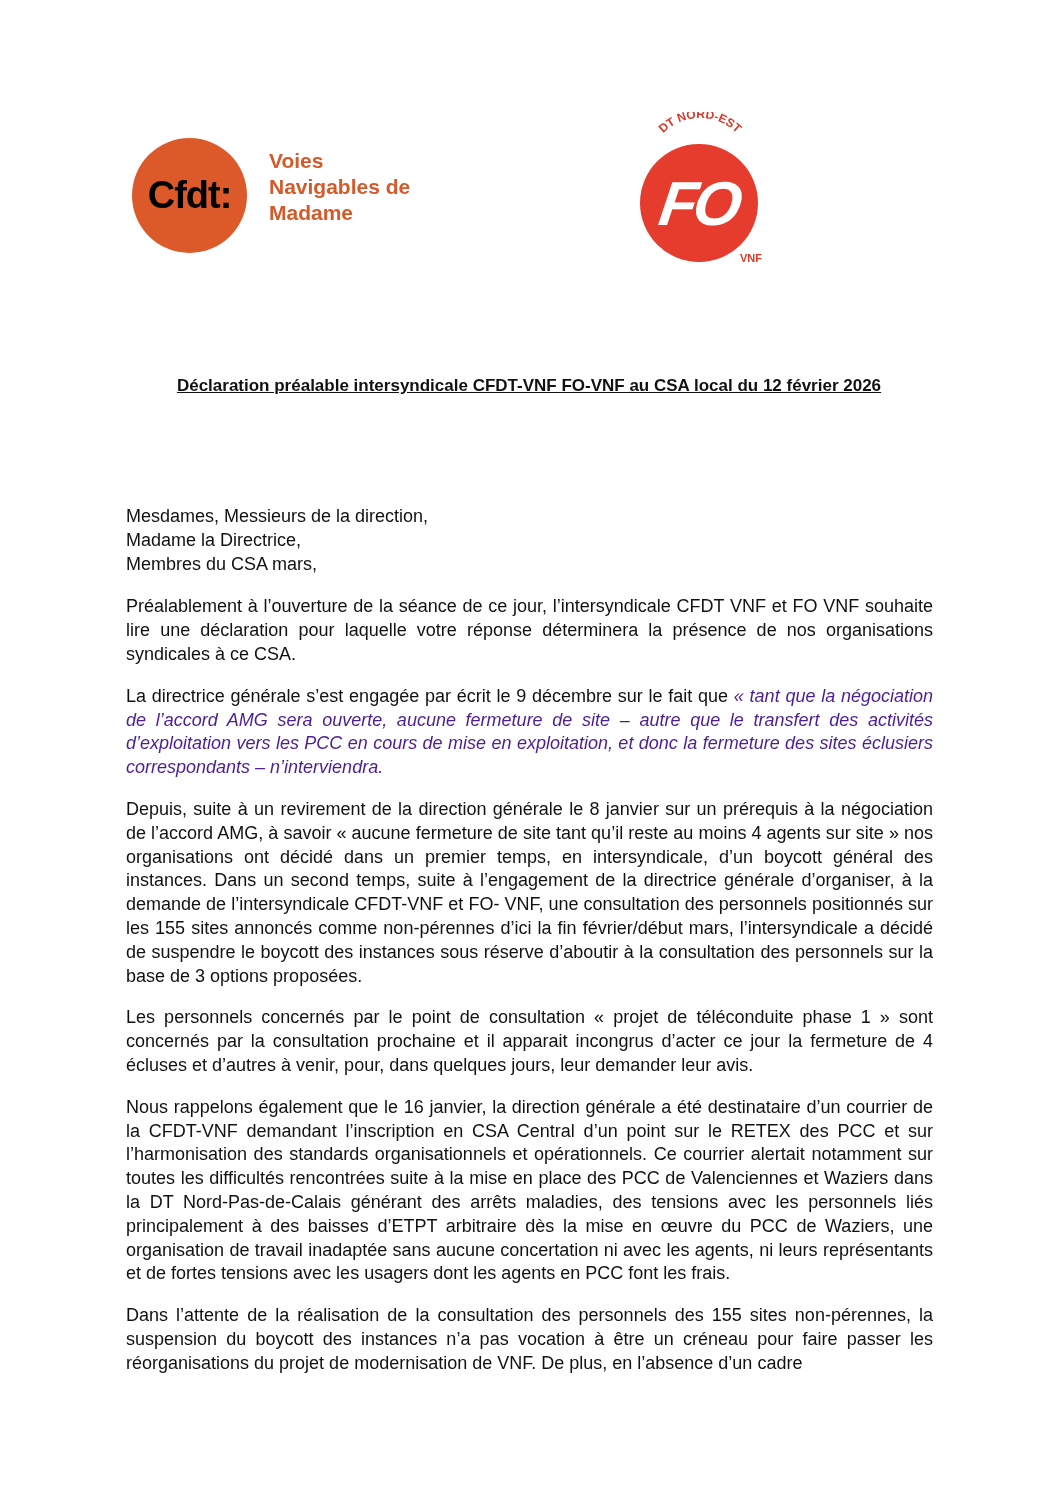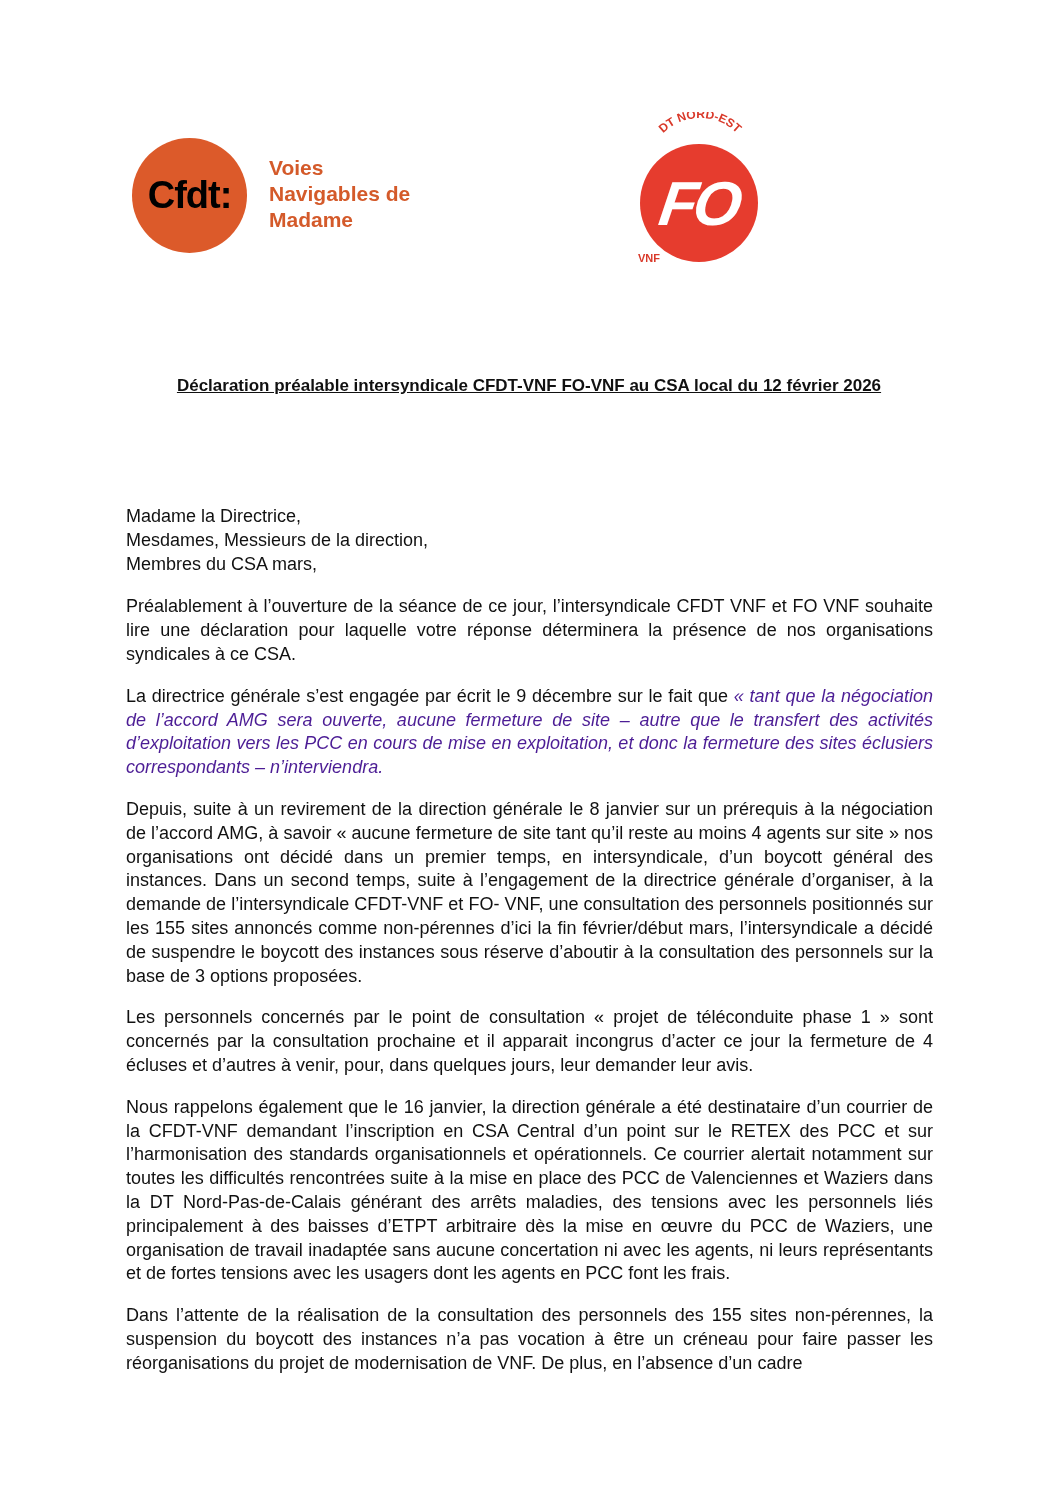--- a/index.html
+++ b/index.html
@@ -3,29 +3,29 @@
 <meta charset="utf-8">
 <style>
   html, body { margin: 0; padding: 0; background: #ffffff; }
   body { width: 1058px; height: 1497px; position: relative; overflow: hidden;
          font-family: "Liberation Sans", sans-serif; color: #111111; }
   .logo-cfdt { position: absolute; left: 132px; top: 138px; width: 300px; height: 115px; }
   .cfdt-circle { position: absolute; left: 0; top: 0; width: 115px; height: 115px; border-radius: 50%;
                  background: #dc5a2a; display: flex; align-items: center; justify-content: center; }
   .cfdt-mark { color: #000000; font-weight: bold; font-size: 38px; letter-spacing: -1px;
                font-family: "Liberation Sans", sans-serif; }
-  .cfdt-text { position: absolute; left: 137px; top: 17px; color: #d45a2a; font-weight: bold;
+  .cfdt-text { position: absolute; left: 137px; top: 10px; color: #d45a2a; font-weight: bold;
                font-size: 21px; line-height: 26px; }
   .logo-fo { position: absolute; left: 638px; top: 112px; width: 124px; height: 160px; }
   .fo-arc { position: absolute; left: 0; top: 0; width: 124px; height: 40px; }
   .fo-circle { position: absolute; left: 2px; top: 32px; width: 118px; height: 118px; border-radius: 50%;
                background: #e63c2e; display: flex; align-items: center; justify-content: center; }
   .fo-mark { color: #ffffff; font-weight: bold; font-style: italic; font-size: 62px; letter-spacing: -4px;
              transform: skewX(-8deg); }
-  .fo-bottom { position: absolute; left: 0; width: 124px; top: 140px; text-align: left;
+  .fo-bottom { position: absolute; left: 0; width: 124px; top: 140px; text-align: right;
                color: #d9392a; font-weight: bold; font-size: 11px; }
   .title { position: absolute; left: 130px; width: 798px; top: 372px; text-align: center;
            font-weight: bold; font-size: 17px; line-height: 27px; text-decoration: underline; }
   .body { position: absolute; left: 126px; width: 807px; top: 505px; font-size: 18px; line-height: 23.8px; }
   .salutation { margin: 0 0 19px 0; }
   .salutation div { white-space: nowrap; }
   .para { margin: 0 0 18px 0; text-align: justify; }
   .quote { color: #4c1d95; font-style: italic; }
 </style>
 </head>
@@ -54,22 +54,22 @@
   <div class="fo-circle">
     <span class="fo-mark">FO</span>
   </div>
   <div class="fo-bottom">VNF</div>
 </div>
 
 <div class="title">Déclaration préalable intersyndicale CFDT-VNF FO-VNF au CSA local du 12 février 2026</div>
 
 <div class="body">
   <div class="salutation">
+    <div>Mesdames, Messieurs de la direction,</div>
     <div>Madame la Directrice,</div>
-    <div>Mesdames, Messieurs de la direction,</div>
     <div>Membres du CSA mars,</div>
   </div>
   <p class="para">Préalablement à l’ouverture de la séance de ce jour, l’intersyndicale CFDT VNF et FO VNF souhaite lire une déclaration pour laquelle votre réponse déterminera la présence de nos organisations syndicales à ce CSA.</p>
   <p class="para"><span>La directrice générale s’est engagée par écrit le 9 décembre sur le fait que </span><span class="quote">« tant que la négociation de l’accord AMG sera ouverte, aucune fermeture de site – autre que le transfert des activités d’exploitation vers les PCC en cours de mise en exploitation, et donc la fermeture des sites éclusiers correspondants – n’interviendra.</span></p>
   <p class="para">Depuis, suite à un revirement de la direction générale le 8 janvier sur un prérequis à la négociation de l’accord AMG, à savoir « aucune fermeture de site tant qu’il reste au moins 4 agents sur site » nos organisations ont décidé dans un premier temps, en intersyndicale, d’un boycott général des instances. Dans un second temps, suite à l’engagement de la directrice générale d’organiser, à la demande de l’intersyndicale CFDT-VNF et FO- VNF, une consultation des personnels positionnés sur les 155 sites annoncés comme non-pérennes d’ici la fin février/début mars, l’intersyndicale a décidé de suspendre le boycott des instances sous réserve d’aboutir à la consultation des personnels sur la base de 3 options proposées.</p>
   <p class="para">Les personnels concernés par le point de consultation « projet de téléconduite phase 1 » sont concernés par la consultation prochaine et il apparait incongrus d’acter ce jour la fermeture de 4 écluses et d’autres à venir, pour, dans quelques jours, leur demander leur avis.</p>
   <p class="para">Nous rappelons également que le 16 janvier, la direction générale a été destinataire d’un courrier de la CFDT-VNF demandant l’inscription en CSA Central d’un point sur le RETEX des PCC et sur l’harmonisation des standards organisationnels et opérationnels. Ce courrier alertait notamment sur toutes les difficultés rencontrées suite à la mise en place des PCC de Valenciennes et Waziers dans la DT Nord-Pas-de-Calais générant des arrêts maladies, des tensions avec les personnels liés principalement à des baisses d’ETPT arbitraire dès la mise en œuvre du PCC de Waziers, une organisation de travail inadaptée sans aucune concertation ni avec les agents, ni leurs représentants et de fortes tensions avec les usagers dont les agents en PCC font les frais.</p>
   <p class="para">Dans l’attente de la réalisation de la consultation des personnels des 155 sites non-pérennes, la suspension du boycott des instances n’a pas vocation à être un créneau pour faire passer les réorganisations du projet de modernisation de VNF. De plus, en l’absence d’un cadre</p>
 </div>
 

